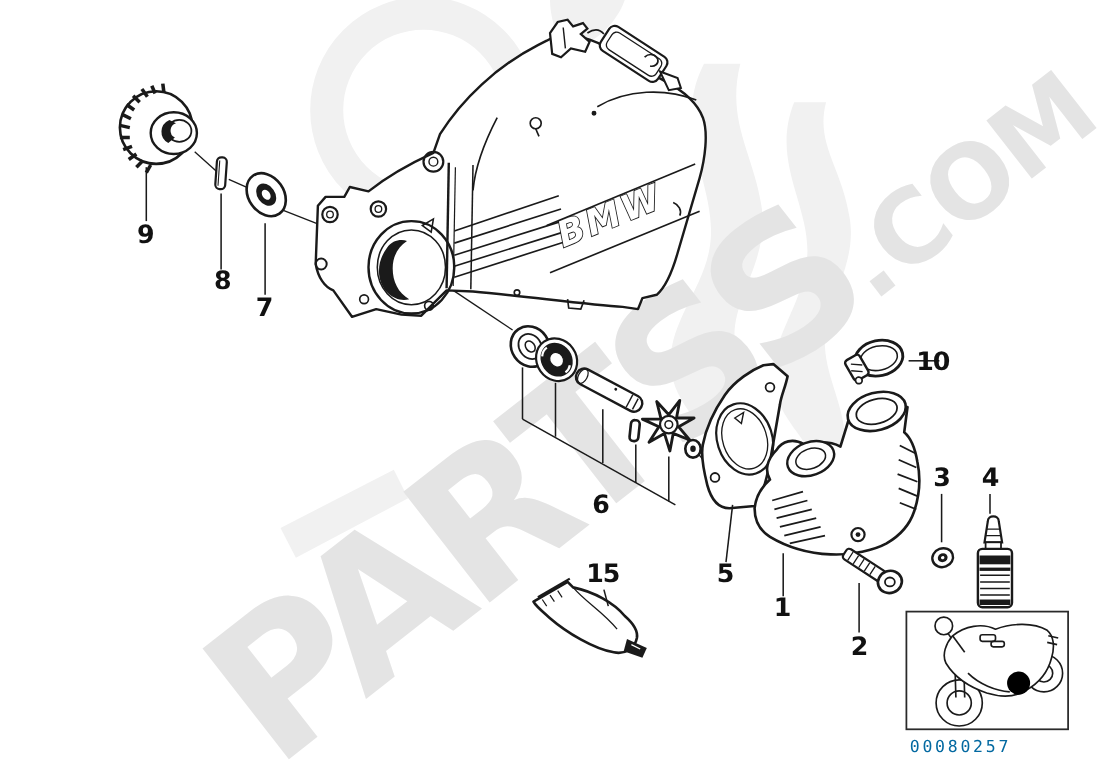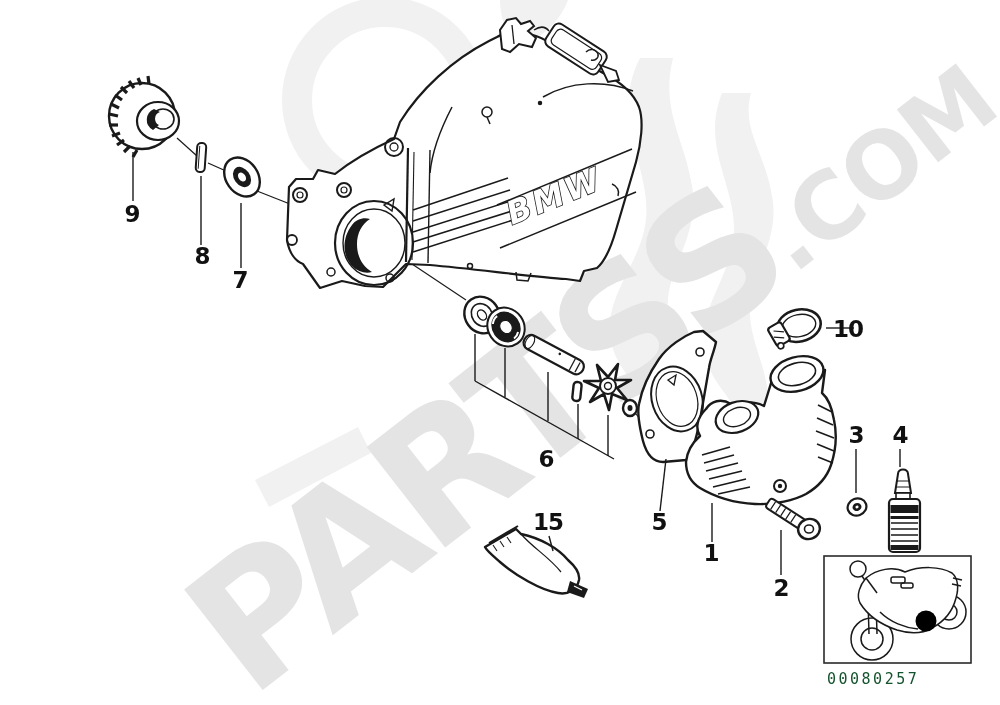--- a/index.html
+++ b/index.html
@@ -8,21 +8,21 @@
   #art{position:absolute;left:0;top:0;}
   .co{position:absolute;transform:translate(-50%,-50%);
       font:bold 23px "DejaVu Sans","Liberation Sans",sans-serif;color:#111;
       letter-spacing:-1px;white-space:nowrap;}
   .co1{left:711px;top:553px}.co2{left:781px;top:588px}.co3{left:856px;top:435px}
   .co4{left:900px;top:435px}.co5{left:659px;top:522px}.co6{left:546px;top:459px}
   .co7{left:240px;top:280px}.co8{left:202px;top:256px}.co9{left:132px;top:214px}
   .co10{left:848px;top:329px}.co11{left:548px;top:522px}
   .img-code{position:absolute;left:827px;top:670px;width:160px;
       font:15px "DejaVu Sans Mono","Liberation Mono",monospace;
-      letter-spacing:2.5px;color:#14532d;}
+      letter-spacing:2.5px;color:#0369a1;}
 </style>
 </head>
 <body>
 
 <div id="stage">
 
 <svg id="art" width="1000" height="705" viewBox="0 0 1000 705">
 
   <g>
     <circle cx="385" cy="100" r="88" fill="none" stroke="#f1f1f1" stroke-width="30"></circle>

